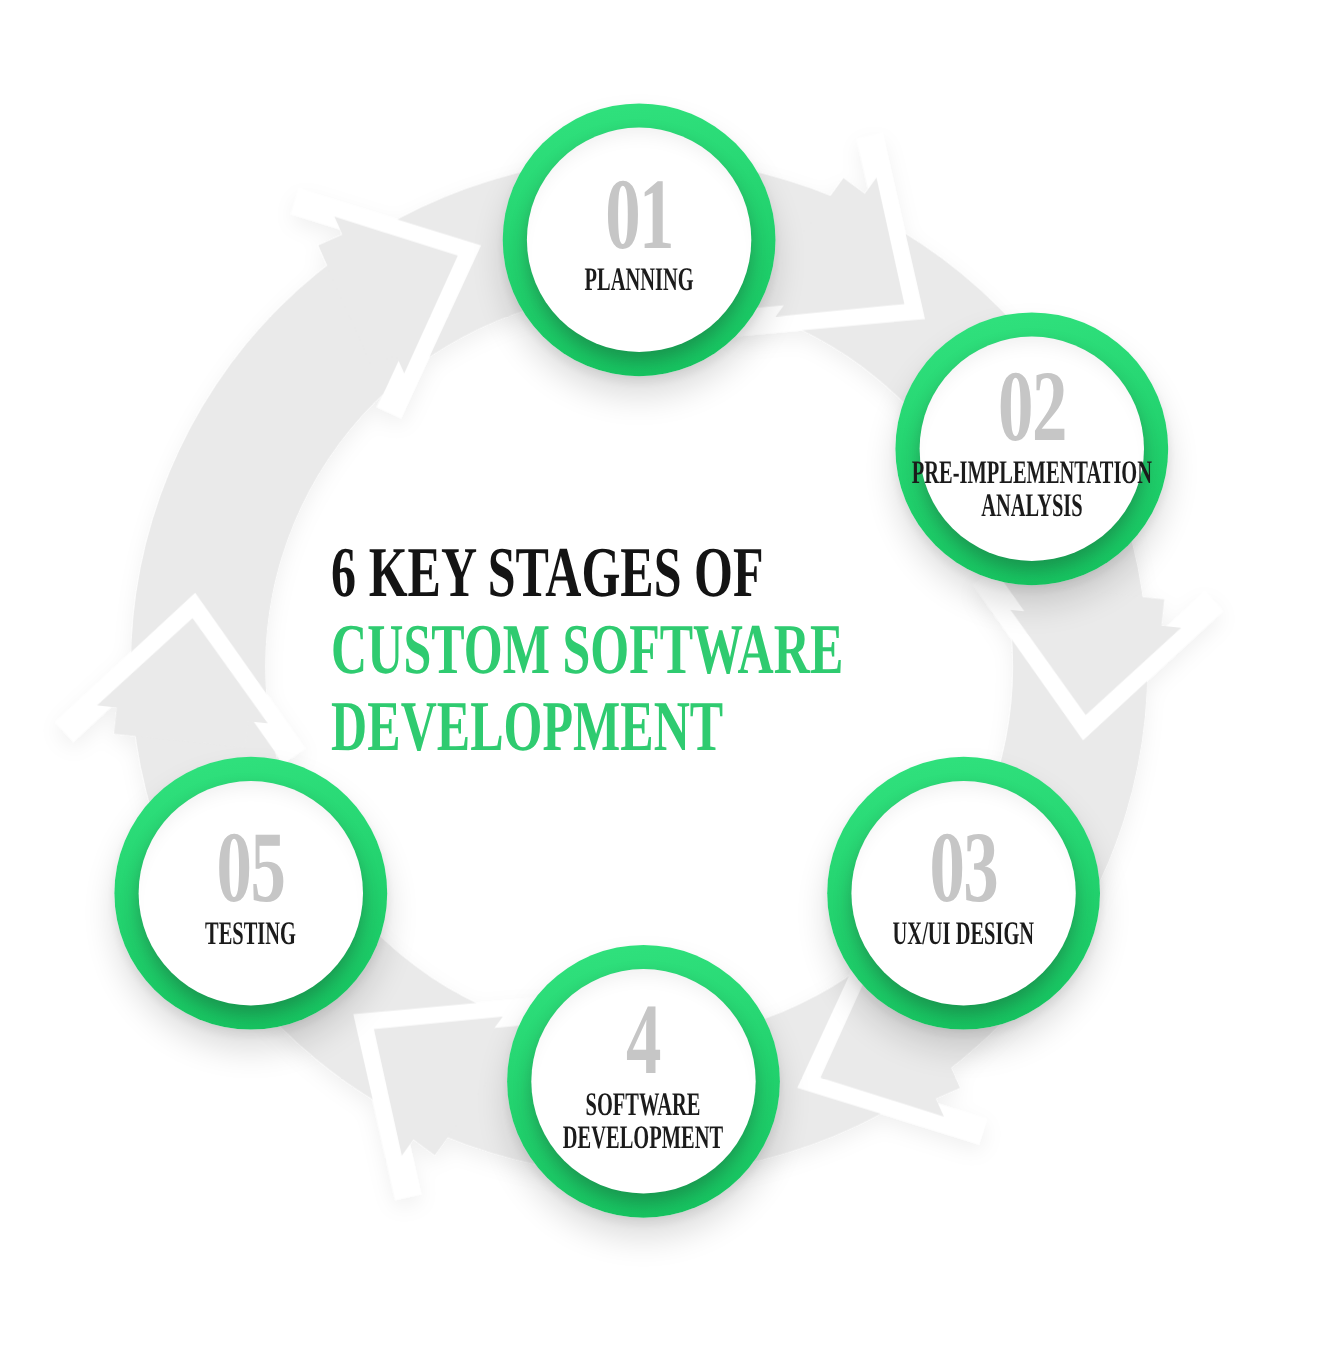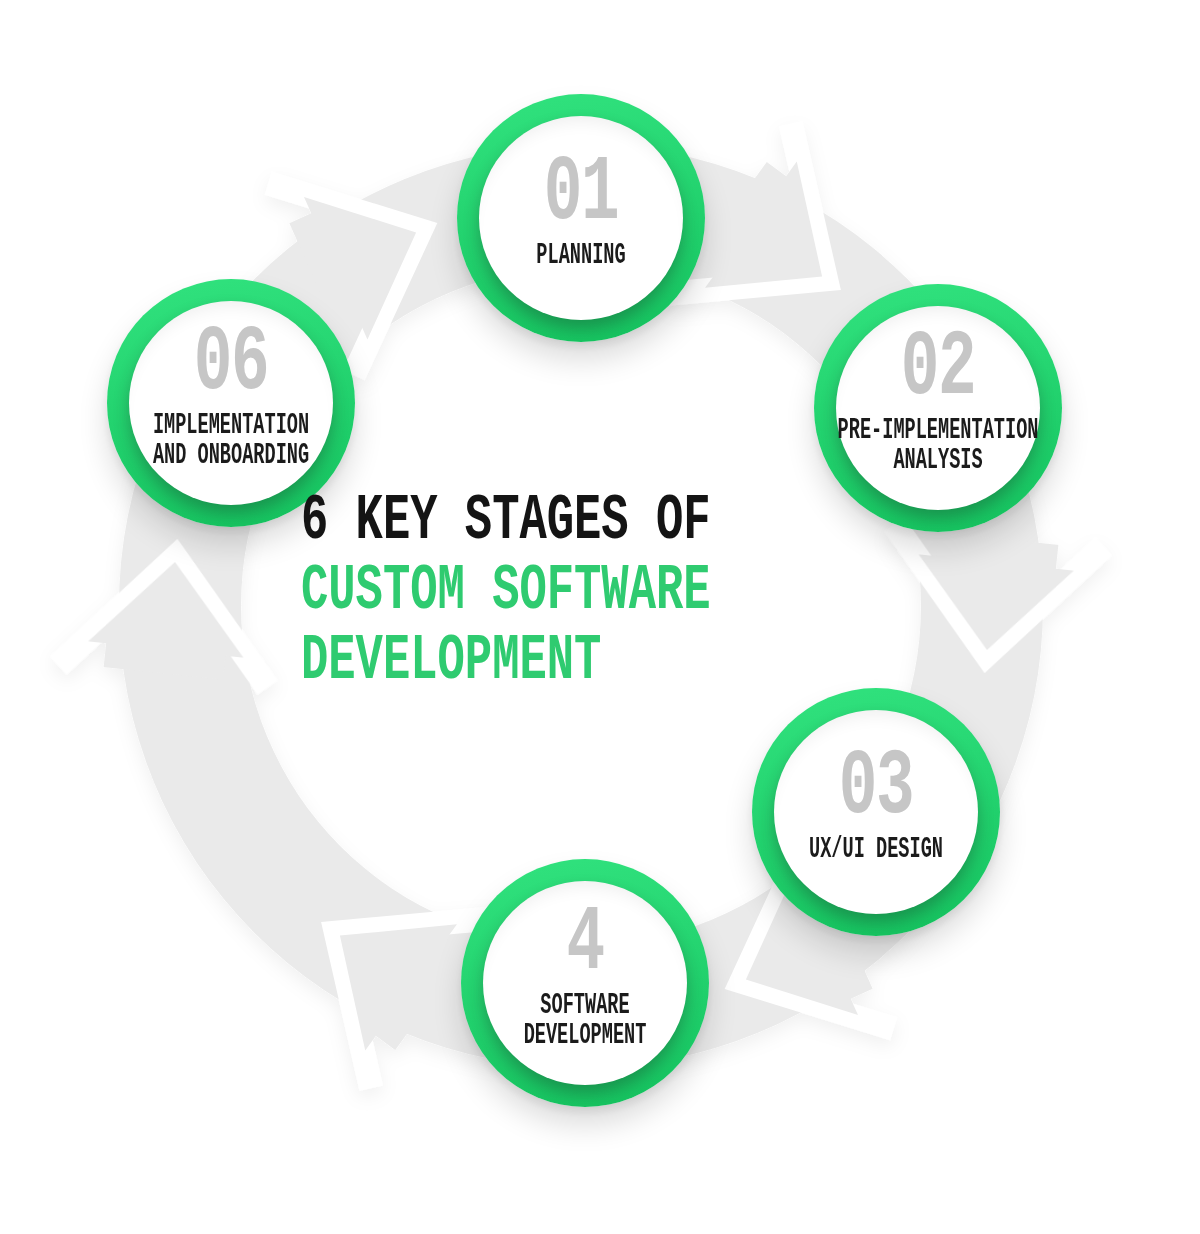--- a/index.html
+++ b/index.html
@@ -2,21 +2,21 @@
 <html><head>
 <meta charset="utf-8">
 <style>
   html, body { margin: 0; padding: 0; background: #ffffff; }
   .stage-canvas {
     position: relative;
     width: 1200px;
     height: 1234px;
     background: #ffffff;
     overflow: hidden;
-    font-family: Liberation Mono, monospace;
+    font-family: Liberation Serif, serif;
   }
   .arrows-svg { position: absolute; left: 0; top: 0; }
 
   
   .stage {
     position: absolute;
     width: 248px;
     height: 248px;
   }
   .ring {
@@ -163,34 +163,33 @@
           <div class="num">4</div>
           <div class="lbl">
             <div>SOFTWARE</div>
             <div>DEVELOPMENT</div>
           </div>
         </div>
       </div>
     </div>
   </div>
 
-
-  <div class="stage pos-6">
+  <div class="stage pos-5">
     <div class="ring">
       <div class="inner">
         <div class="content">
-          <div class="num">06</div>
+          <div class="num">05</div>
           <div class="lbl">
-            <div>IMPLEMENTATION</div>
-            <div>AND ONBOARDING</div>
+            <div>TESTING</div>
           </div>
         </div>
       </div>
     </div>
   </div>
+
 
   <div class="title">
     <div class="title-line title-black">6 KEY STAGES OF</div>
     <div class="title-line title-green">CUSTOM SOFTWARE</div>
     <div class="title-line title-green">DEVELOPMENT</div>
   </div>
 
 </div>
 
 </body></html>

